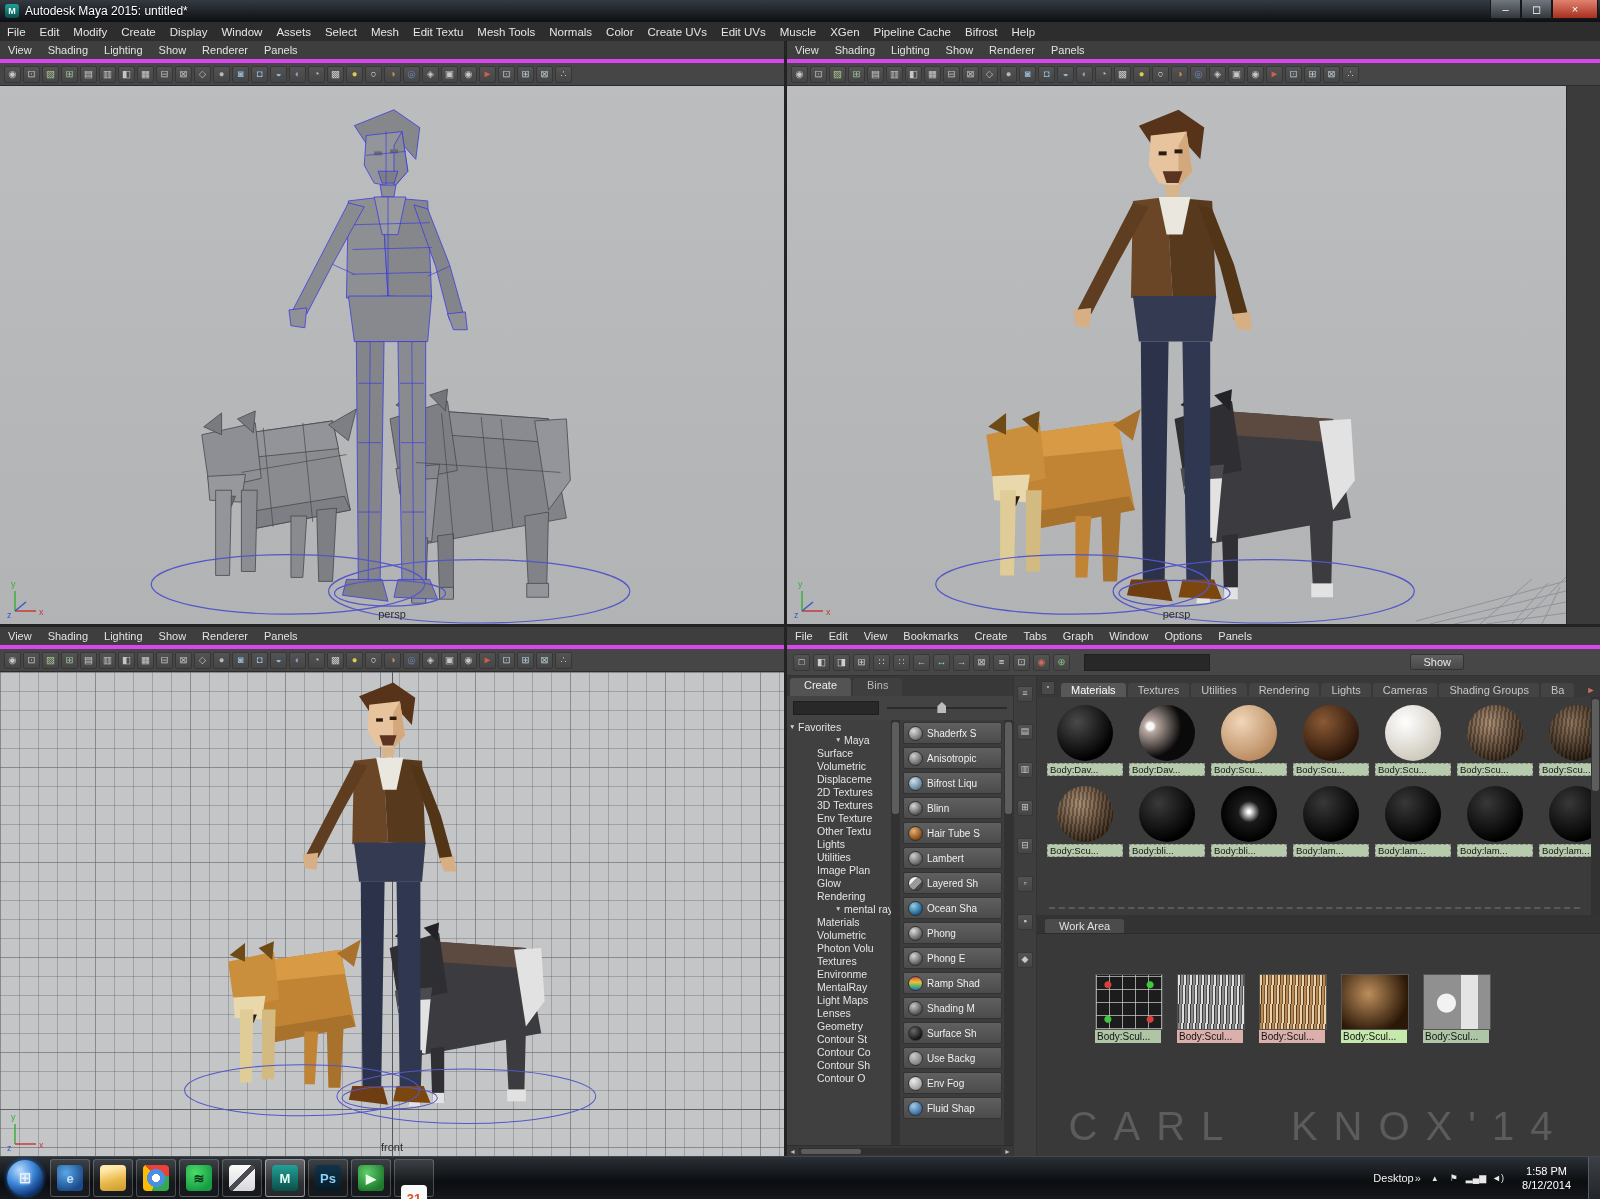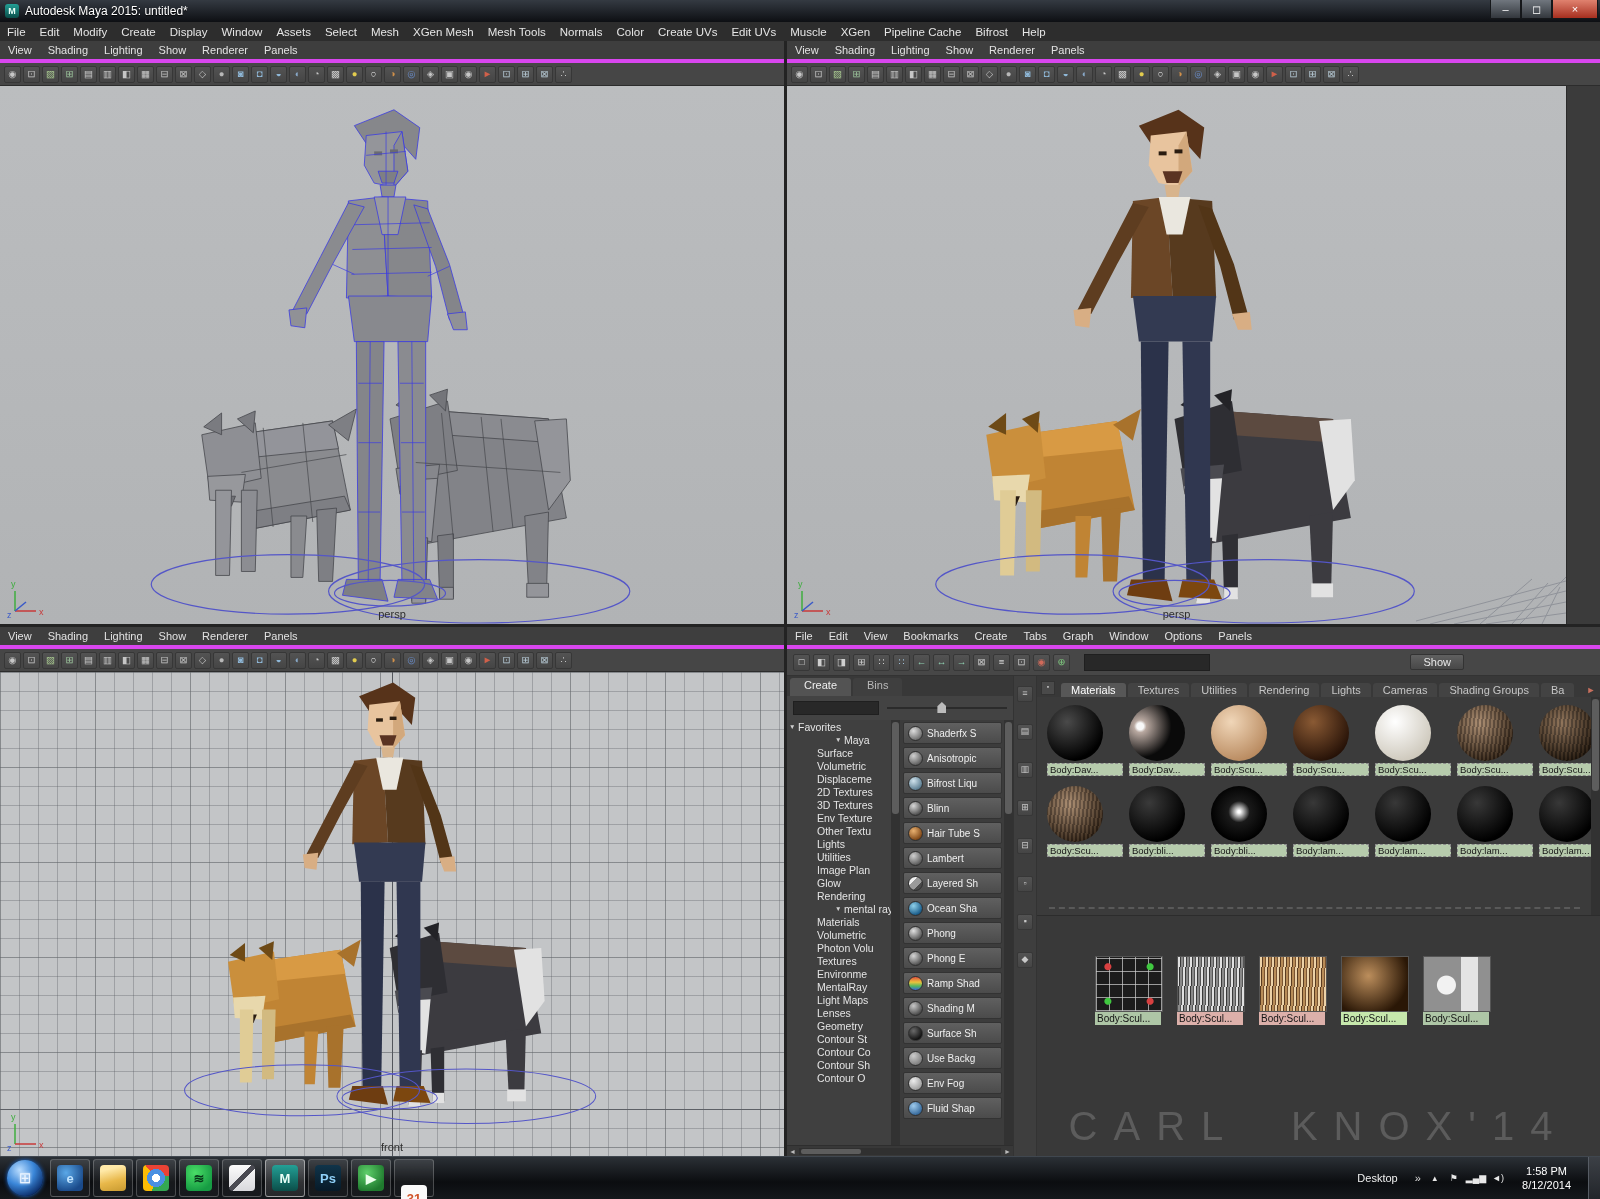--- a/index.html
+++ b/index.html
@@ -113,21 +113,21 @@
   .hs-right{flex:1;display:flex;flex-direction:column;min-width:0;}
   .mat-tabs{height:19px;flex:none;background:#383838;display:flex;align-items:flex-end;gap:2px;padding:2px 2px 0 4px;position:relative;}
   .pin-ico{width:12px;height:12px;background:#4a4a4a;border:1px solid #333;margin:0 4px 2px 0;color:#bbb;font-size:7px;
     text-align:center;line-height:10px;}
   .mtabs-inner{display:flex;gap:2px;align-items:flex-end;overflow:hidden;flex:1;}
   .mtab{padding:1px 10px;font-size:11px;color:#c6c6c6;background:#434343;border-radius:3px 3px 0 0;white-space:nowrap;}
   .mtab[data-active="true"]{background:#575757;color:#fff;}
   .tab-overflow{width:14px;color:#c8705e;font-size:9px;text-align:center;margin-bottom:2px;}
   .swatch-area{height:210px;flex:none;background:#3b3b3b;position:relative;padding:8px 16px 0 10px;}
   .swatch-grid{display:grid;grid-template-columns:repeat(7,1fr);gap:10px 6px;}
-  .swatch{display:flex;flex-direction:column;}
+  .swatch{display:flex;flex-direction:column;align-items:center;}
   .swatch-ball{width:56px;height:56px;border-radius:50%;}
   .swatch-label{margin-top:2px;width:70px;font-size:9.5px;color:#161616;background:#b6cbac;text-align:left;
     padding:0 2px;border:1px dashed #8a8a8a;line-height:11px;white-space:nowrap;overflow:hidden;}
   .dots-sep{position:absolute;left:12px;right:20px;bottom:6px;border-top:2px dashed #6e6e6e;opacity:.6;}
   .work-tabbar{height:17px;flex:none;background:#333;display:flex;align-items:flex-end;padding:1px 0 0 8px;}
   .wtab{padding:1px 14px;font-size:11px;color:#e0e0e0;background:#4b4b4b;border-radius:3px 3px 0 0;}
   .work-area{flex:1;background:#393939;position:relative;overflow:hidden;border-top:1px solid #2c2c2c;}
   .node-links{position:absolute;left:0;top:0;width:100%;height:100%;}
   .work-nodes{position:absolute;left:0;top:0;right:0;bottom:0;}
   .node{position:absolute;width:66px;margin-left:40px;}
@@ -166,21 +166,21 @@
     display:flex;align-items:center;justify-content:center;box-shadow:0 0 4px #1a6ad8;}
   .orb-glyph{color:#eaf4ff;font-size:15px;text-shadow:0 0 3px #fff;}
   .task-apps{display:flex;align-items:center;gap:3px;}
   .task-app{width:38px;height:36px;display:flex;align-items:center;justify-content:center;border-radius:3px;
     border:1px solid rgba(255,255,255,.22);background:linear-gradient(rgba(255,255,255,.10),rgba(255,255,255,.02));}
   .task-app[data-focused="true"]{background:linear-gradient(rgba(255,255,255,.28),rgba(255,255,255,.08));
     border-color:rgba(255,255,255,.45);}
   .app-ico{width:26px;height:26px;border-radius:4px;display:flex;align-items:center;justify-content:center;overflow:hidden;}
   .app-glyph{font-size:13px;font-weight:bold;line-height:1;}
   .tray{margin-left:auto;display:flex;align-items:center;gap:7px;height:100%;}
-  .tray-desktop{font-size:11px;color:#f0f0f0;display:flex;gap:17px;align-items:center;}
+  .tray-desktop{font-size:11px;color:#f0f0f0;display:flex;gap:1px;align-items:center;}
   .tray-desktop .chev{font-size:11px;color:#ddd;}
   .tray-icons{display:flex;align-items:center;gap:5px;}
   .tray-ico{font-size:9px;color:#e8e8e8;min-width:14px;text-align:center;}
   .clock{display:flex;flex-direction:column;align-items:center;justify-content:center;color:#fff;font-size:11px;
     line-height:14px;padding:0 10px;}
   .show-desktop{width:11px;height:100%;background:linear-gradient(#3c4046,#22252a);border-left:1px solid #565c64;}
 </style>
 </head>
 <body>
 
@@ -289,21 +289,21 @@
 
 <span class="menu-item">File</span>
     <span class="menu-item">Edit</span>
     <span class="menu-item">Modify</span>
     <span class="menu-item">Create</span>
     <span class="menu-item">Display</span>
     <span class="menu-item">Window</span>
     <span class="menu-item">Assets</span>
     <span class="menu-item">Select</span>
     <span class="menu-item">Mesh</span>
-    <span class="menu-item">XGen Mesh</span>
+    <span class="menu-item">Edit Textu</span>
     <span class="menu-item">Mesh Tools</span>
     <span class="menu-item">Normals</span>
     <span class="menu-item">Color</span>
     <span class="menu-item">Create UVs</span>
     <span class="menu-item">Edit UVs</span>
     <span class="menu-item">Muscle</span>
     <span class="menu-item">XGen</span>
     <span class="menu-item">Pipeline Cache</span>
     <span class="menu-item">Bifrost</span>
     <span class="menu-item">Help</span>
@@ -904,20 +904,23 @@
                 <div class="swatch">
                   <div class="swatch-ball" style="background: radial-gradient(circle at 36% 30%, rgb(56, 56, 56), rgb(0, 0, 0) 72%);"></div>
                   <div class="swatch-label" style="background: rgb(182, 203, 172);">Body:lam...</div>
                 </div>
               </div>
             <div class="dots-sep"></div>
             <div class="vsb">
                 <div class="vsb-thumb"></div>
               </div>
           </div>
+          <div class="work-tabbar">
+            <span class="wtab">Work Area</span>
+          </div>
           <div class="work-area">
             <svg class="node-links">
               <line x1="84" y1="67" x2="99" y2="67" stroke="#e8c838" stroke-width="2"></line>
               <polygon points="97,62 106,67 97,72" fill="#e8c838"></polygon>
               <line x1="166" y1="67" x2="177" y2="67" stroke="#52c852" stroke-width="2"></line>
               <polygon points="175,62 184,67 175,72" fill="#52c852"></polygon>
               <line x1="248" y1="67" x2="259" y2="67" stroke="#52c852" stroke-width="2"></line>
               <polygon points="257,62 266,67 257,72" fill="#52c852"></polygon>
               <line x1="330" y1="67" x2="341" y2="67" stroke="#52c852" stroke-width="2"></line>
               <polygon points="339,62 348,67 339,72" fill="#52c852"></polygon>

